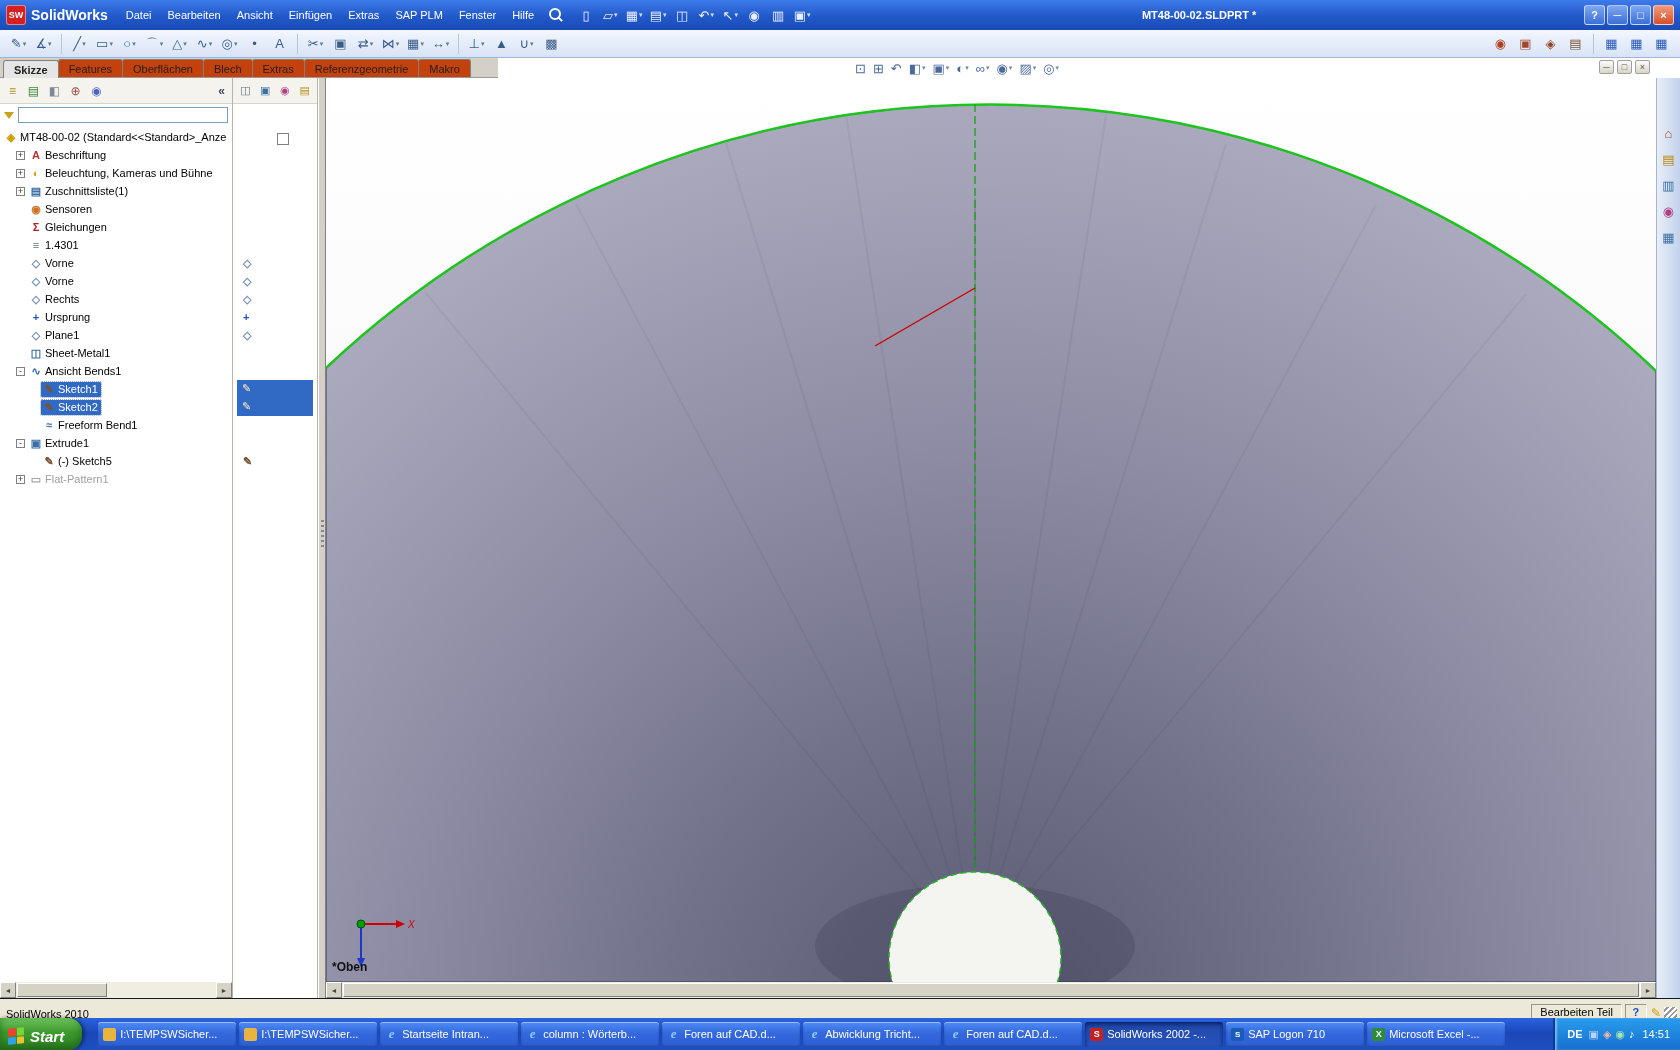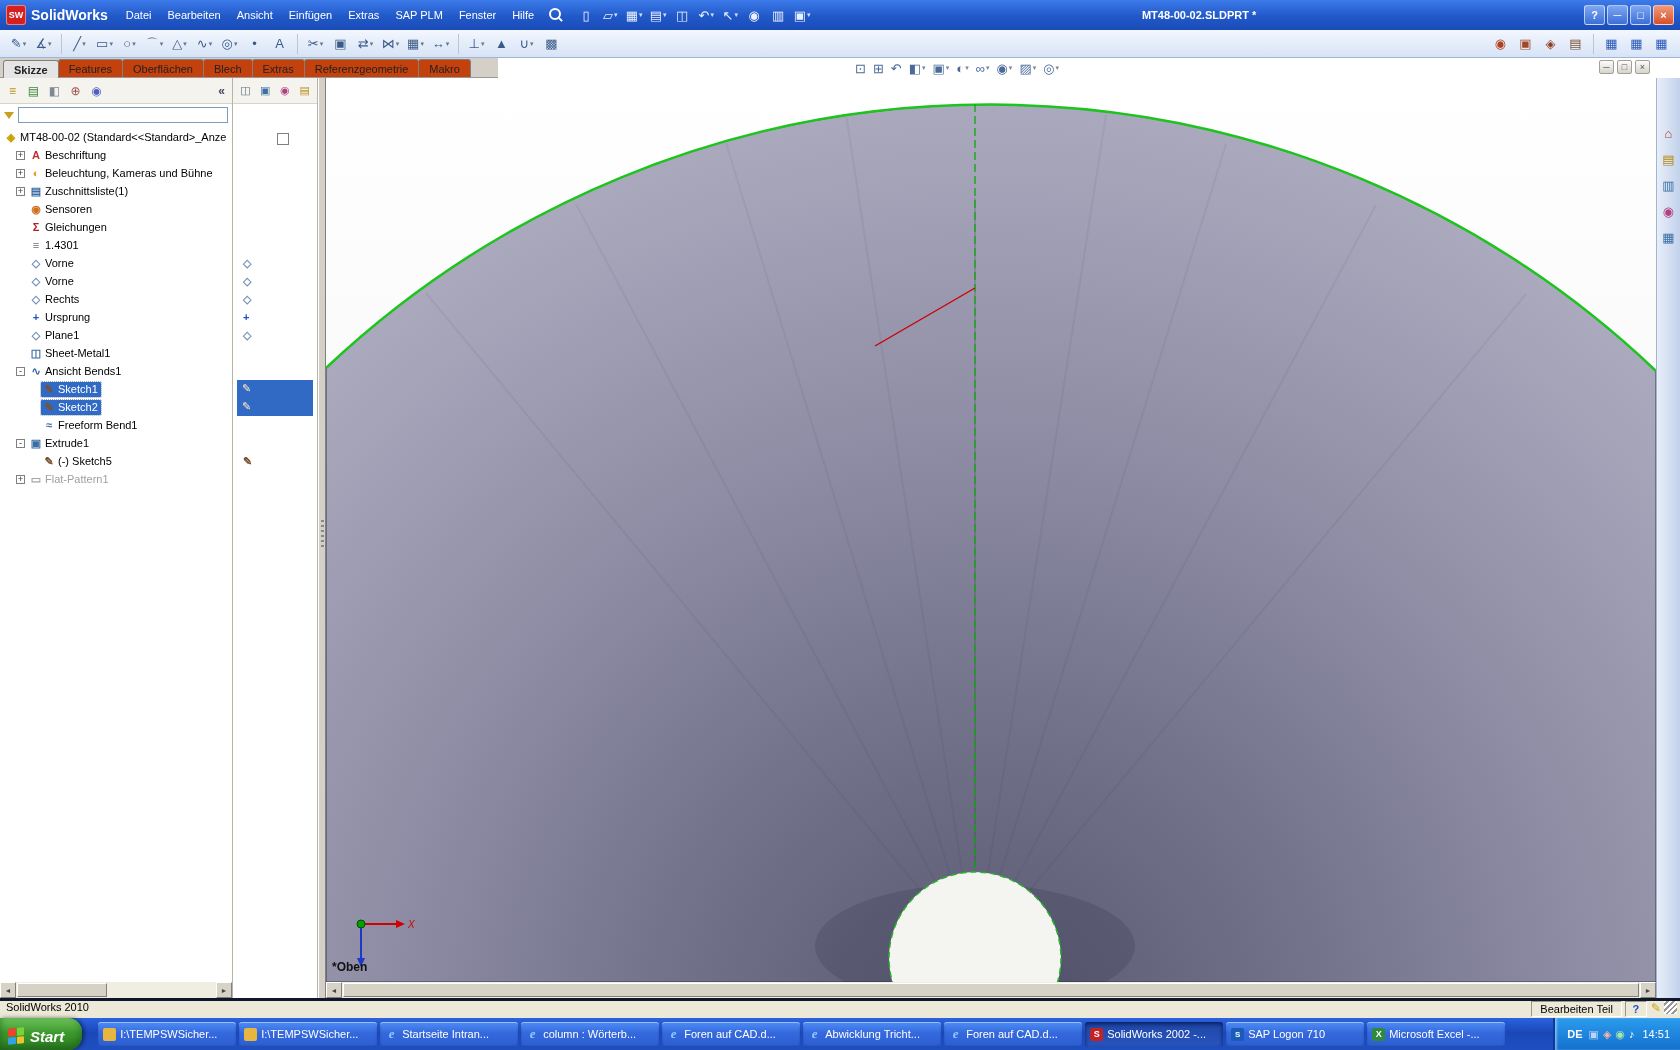--- a/index.html
+++ b/index.html
@@ -99,22 +99,22 @@
     border-bottom-color:#808080;font-size:7px;color:#444;display:flex;align-items:center;justify-content:center;flex:none}
   .sb-thumb{height:14px;background:#d6d2c6;border:1px solid #fff;border-right-color:#808080;border-bottom-color:#808080;margin:0 1px}
   .panel-thumb{width:90px}
   .vp-thumb{flex:1}
 
   .rightstrip{width:24px;background:linear-gradient(90deg,#e8eef8,#c2d2ec);border-left:1px solid #9fb6d4;
     display:flex;flex-direction:column;align-items:center;padding-top:46px;gap:8px;flex:none}
   .rs-icon{width:18px;height:18px;display:flex;align-items:center;justify-content:center;font-size:13px;border-radius:2px}
 
   
-  .statusbar{position:absolute;left:0;right:0;top:998px;height:22px;background:#ece9d8;border-top:3px solid #0f172a;
-    display:flex;align-items:flex-start;padding:0 3px 0 6px;color:#000}
+  .statusbar{position:absolute;left:0;right:0;top:998px;height:22px;background:#ece9d8;border-top:1px solid #0f172a;
+    display:flex;align-items:flex-end;padding:0 3px 0 6px;color:#000}
   .sb-spring{flex:1}
   .sb-cell{height:16px;display:flex;align-items:center;padding:0 8px;border:1px solid;
     border-color:#9a9684 #fff #fff #9a9684;margin-left:3px;white-space:nowrap}
   .sb-help{width:22px;justify-content:center;color:#1a50c8;font-weight:bold}
   .sb-pencil{color:#c8a000;margin-left:4px;font-size:12px}
   .sb-grip{width:13px;height:13px;margin-left:3px;background:repeating-linear-gradient(135deg,#fff 0 2px,#999 2px 4px)}
 
   
   .taskbar{position:absolute;left:0;right:0;top:1018px;height:32px;display:flex;align-items:center;
     background:linear-gradient(#2a63e0,#1b48b8 45%,#1e4fc0)}

